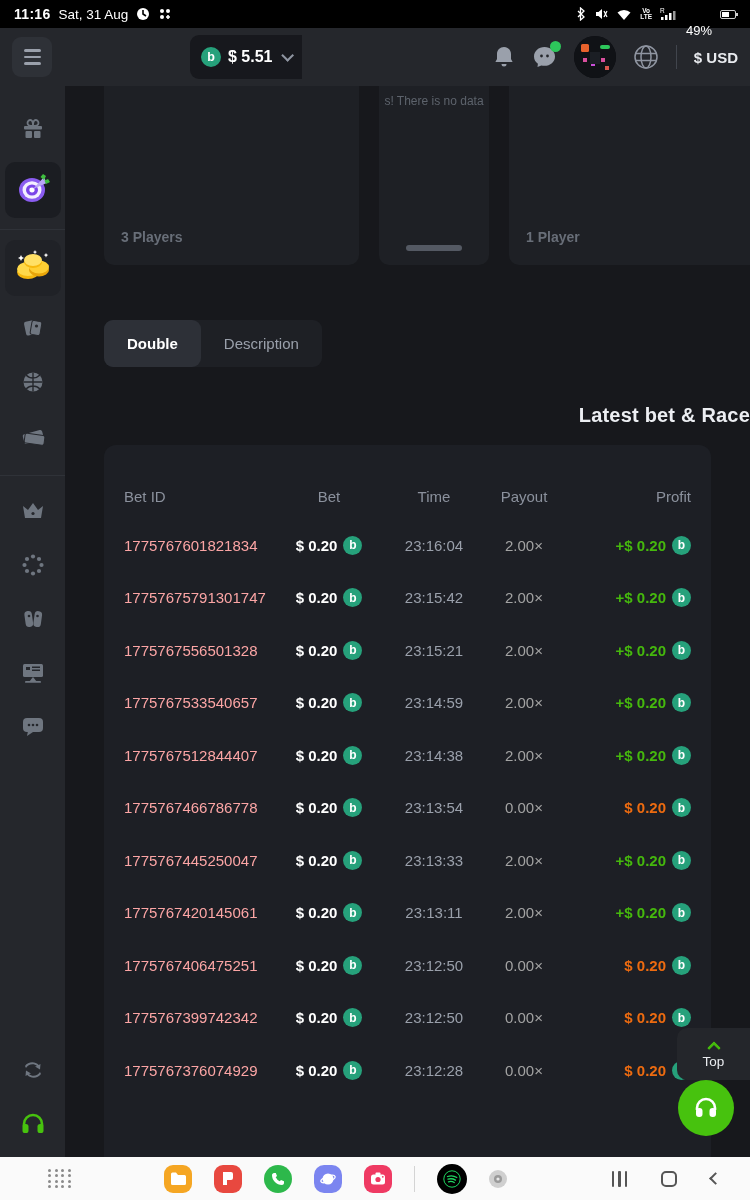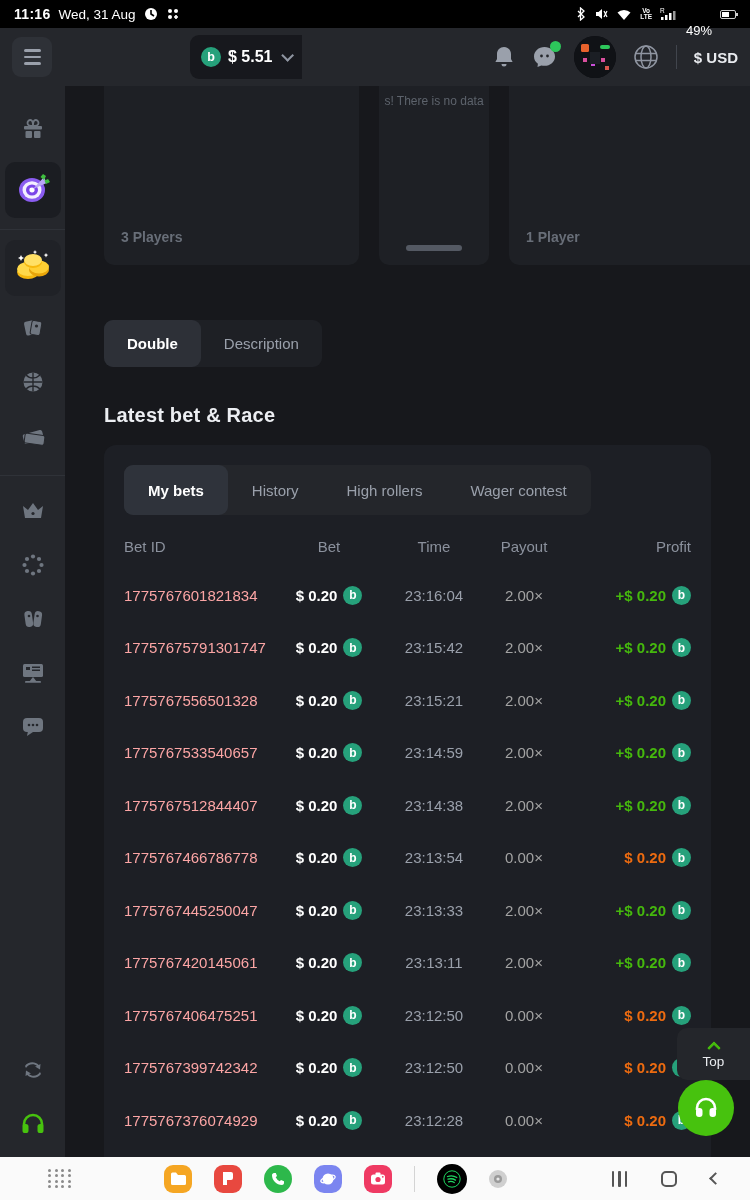--- a/index.html
+++ b/index.html
@@ -62,21 +62,21 @@
   .gcard.c3 { width:260px; }
   .players { position:absolute; left:17px; bottom:20px; color:#686e78; font-size:14px; font-weight:600; }
   .nodata { position:absolute; top:8px; left:0; right:0; text-align:center; color:#5d636c; font-size:12px; white-space:nowrap; overflow:hidden; }
   .minibar { position:absolute; bottom:14px; left:50%; transform:translateX(-50%); width:56px; height:6px; border-radius:3px; background:#545963; }
 
   .seg-tabs { display:inline-flex; background:#1e2025; border-radius:9px; margin:55px 0 0 39px; height:47px; align-items:center; }
   .seg-tab { padding:0 23px; height:47px; display:flex; align-items:center; color:#9aa0ab; font-size:15px; cursor:pointer;
     border-radius:9px; white-space:nowrap; }
   .seg-tab.active { background:#2d3037; color:#fff; font-weight:700; }
 
-  .sec-title { margin:37px 0 0 39px; color:#eceef2; font-size:20px; font-weight:600; letter-spacing:.2px; }
+  .sec-title { margin:37px 0 0 39px; color:#eceef2; font-size:20px; font-weight:600; letter-spacing:.2px;text-align:right; }
 
   .table-card { margin:18px 39px 0 39px; background:#1d1f25; border-radius:12px; padding:20px 20px 0 20px; height:730px; }
   .inner-tabs { display:inline-flex; background:#24262b; border-radius:9px; height:50px; align-items:center; }
   .inner-tab { padding:0 24px; height:50px; display:flex; align-items:center; color:#9aa0ab; font-size:15px; cursor:pointer;
     border-radius:9px; white-space:nowrap; }
   .inner-tab.active { background:#2f333b; color:#fff; font-weight:700; }
 
   .thead, .trow { display:grid; grid-template-columns:160px 90px 120px 60px 1fr; align-items:center; }
   .thead { height:46px; margin-top:8px; color:#8b919d; font-size:15px; }
   .trow { height:52.5px; font-size:15px; }
@@ -112,21 +112,21 @@
   .recents i { width:2.5px; height:16px; background:#555; border-radius:1px; }
   .homekey { width:16px; height:16px; border:2.5px solid #555; border-radius:5px; }
   .backkey { width:9px; height:9px; border-left:2.5px solid #555; border-bottom:2.5px solid #555; transform:rotate(45deg); }
 </style>
 </head>
 <body>
 
 <div class="statusbar">
   <div class="sb-left">
     <span class="sb-time">11:16</span>
-    <span class="sb-date">Wed, 31 Aug</span>
+    <span class="sb-date">Sat, 31 Aug</span>
     <span class="sb-ic">
       <svg width="14" height="14" viewBox="0 0 14 14">
           <circle cx="7" cy="7" r="6" fill="#fff"></circle>
           <path d="M7 3v4l3 2" stroke="#000" stroke-width="1.6" fill="none"></path>
         </svg>
     </span>
     <span class="sb-ic">
       <svg width="14" height="14" viewBox="0 0 14 14" fill="#fff">
           <circle cx="4" cy="4" r="2"></circle>
           <circle cx="10" cy="4" r="2"></circle>
@@ -391,26 +391,20 @@
   </div>
 
   <div class="seg-tabs" id="pageTabs">
       <div class="seg-tab active">Double</div>
       <div class="seg-tab">Description</div>
     </div>
 
   <h2 class="sec-title">Latest bet &amp; Race</h2>
 
   <div class="table-card">
-    <div class="inner-tabs" id="betTabs">
-        <div class="inner-tab active">My bets</div>
-        <div class="inner-tab">History</div>
-        <div class="inner-tab">High rollers</div>
-        <div class="inner-tab">Wager contest</div>
-      </div>
     <div class="thead" id="tableHead">
         <div class="">Bet ID</div>
         <div class="col-c">Bet</div>
         <div class="col-c">Time</div>
         <div class="col-c">Payout</div>
         <div class="col-r">Profit</div>
       </div>
     <div id="tableBody">
         <div class="trow">
           <div class="td-id">1775767601821834</div>

